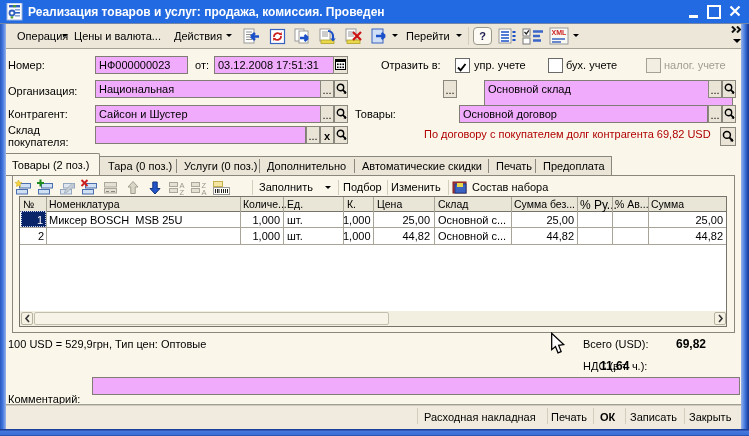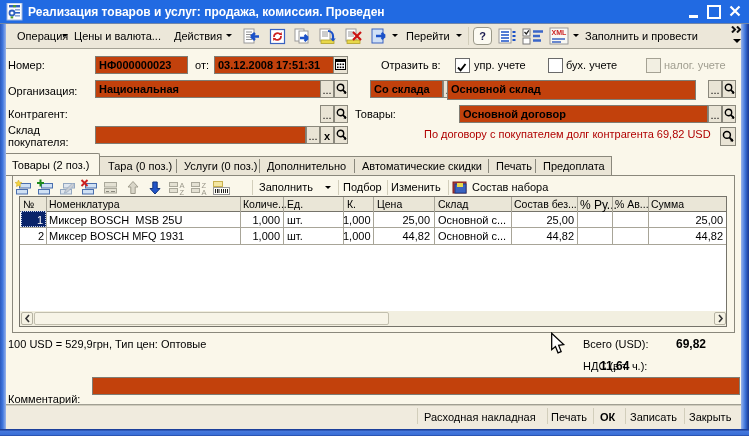--- a/index.html
+++ b/index.html
@@ -1,19 +1,19 @@
 <!DOCTYPE html>
 <html><head><meta charset="utf-8">
 <style>
 html,body{margin:0;padding:0;}
 body{width:749px;height:436px;overflow:hidden;font-family:"Liberation Sans",sans-serif;}
 #win{position:absolute;left:0;top:0;width:749px;height:436px;background:#faf7ea;overflow:hidden;}
 .abs{position:absolute;}
 .lbl{position:absolute;font-size:11px;color:#000;white-space:nowrap;}
-.fld{position:absolute;background:#c2410c;border:1px solid #7f7d74;font-size:11px;color:#000;box-sizing:border-box;padding:2px 0 0 3px;white-space:nowrap;overflow:hidden;font-weight:bold;}
+.fld{position:absolute;background:#f0abfc;border:1px solid #7f7d74;font-size:11px;color:#000;box-sizing:border-box;padding:2px 0 0 3px;white-space:nowrap;overflow:hidden;}
 .btn{position:absolute;background:#e9e4d5;border:1px solid #8a887c;box-sizing:border-box;font-size:11px;text-align:center;color:#000;}
 .sep{position:absolute;width:1px;background:#d2cebb;}
 </style></head>
 <body>
 <div id="win">
 
 <div class="abs" style="left:0;top:0;width:749px;height:24px;background:#216ae2;border-bottom:1px solid #7186a8;box-sizing:border-box;"></div>
 <svg class="abs" style="left:6px;top:3px" width="18" height="18" viewBox="0 0 18 18">
  <rect x="1" y="0" width="15" height="17" fill="#fdfdfd" stroke="#9db6e2" stroke-width="1"></rect>
  <rect x="3" y="2" width="11" height="2.4" fill="#2e5fc0"></rect>
@@ -102,21 +102,20 @@
  <g stroke="#3a66c8" stroke-width="2.6">
         <path d="M11 3.5h10M11 8h7M11 12.5h8"></path>
       </g>
 </svg>
 <svg class="abs" style="left:549px;top:27px" width="22" height="19" viewBox="0 0 22 19">
  <rect x="1" y="1" width="18" height="16" fill="#f8f8f4" stroke="#9a9a9a"></rect>
  <text x="2.5" y="8" font-size="7" font-weight="bold" fill="#cc2222" font-family="Liberation Sans">XML</text>
  <path d="M3 12 h13 M3 15 h9" stroke="#3a62c0" stroke-width="1.6"></path>
 </svg>
 <div class="abs" style="left:573px;top:34px;width:0;height:0;border:3.5px solid transparent;border-top-color:#000;"></div>
-<div class="lbl" style="left:585px;top:30px;">Заполнить и провести</div>
 <svg class="abs" style="left:731px;top:26px" width="11" height="7" viewBox="0 0 11 7">
       <path d="M1 0.5 l3 3 -3 3 M6 0.5 l3 3 -3 3" stroke="#111" stroke-width="2" fill="none"></path>
     </svg>
 <div class="abs" style="left:733px;top:39px;width:0;height:0;border:4px solid transparent;border-top-color:#000;"></div>
 
 <div class="lbl" style="left:8px;top:59px;">Номер:</div>
 <div class="fld" style="left:95px;top:56px;width:93px;height:18px;">НФ000000023</div>
 <div class="lbl" style="left:195px;top:59px;">от:</div>
 <div class="fld" style="left:214px;top:56px;width:120px;height:18px;">03.12.2008 17:51:31</div>
 <div class="btn" style="left:333px;top:56px;width:15px;height:18px;">
@@ -137,20 +136,21 @@
 <div class="lbl" style="left:8px;top:85px;">Организация:</div>
 <div class="fld" style="left:95px;top:80px;width:226px;height:18px;">Национальная</div>
 <div class="btn" style="left:320px;top:80px;width:14px;height:18px;padding-top:3px;">...</div>
 <div class="btn" style="left:334px;top:80px;width:14px;height:18px;"><svg width="11" height="12" viewBox="0 0 11 12" style="margin-top:2px">
         <circle cx="4.5" cy="4.5" r="3.2" fill="none" stroke="#000" stroke-width="1.4"></circle>
         <path d="M7 7 l3 3.4" stroke="#000" stroke-width="1.8"></path>
         <path d="M10 10.4 l-2.6 0 2.6 -2.6z" fill="#000"></path>
       </svg></div>
 
 <div class="lbl" style="left:8px;top:108px;">Контрагент:</div>
+<div class="fld" style="left:95px;top:105px;width:226px;height:18px;">Сайсон и Шустер</div>
 <div class="btn" style="left:320px;top:105px;width:14px;height:18px;padding-top:3px;">...</div>
 <div class="btn" style="left:334px;top:105px;width:14px;height:18px;"><svg width="11" height="12" viewBox="0 0 11 12" style="margin-top:2px">
         <circle cx="4.5" cy="4.5" r="3.2" fill="none" stroke="#000" stroke-width="1.4"></circle>
         <path d="M7 7 l3 3.4" stroke="#000" stroke-width="1.8"></path>
         <path d="M10 10.4 l-2.6 0 2.6 -2.6z" fill="#000"></path>
       </svg></div>
 
 <div class="lbl" style="left:8px;top:124px;">Склад</div>
 <div class="lbl" style="left:8px;top:136px;">покупателя:</div>
 <div class="fld" style="left:95px;top:126px;width:211px;height:18px;"></div>
@@ -165,23 +165,22 @@
 <div class="lbl" style="left:381px;top:59px;">Отразить в:</div>
 <div class="abs" style="left:455px;top:58px;width:13px;height:13px;background:#fff;border:1px solid #6a6a6a;"><svg width="11" height="11" viewBox="0 0 11 11">
         <path d="M2 5.5 l2.6 2.8 L9.5 2" stroke="#000" stroke-width="1.9" fill="none"></path>
       </svg></div>
 <div class="lbl" style="left:474px;top:59px;">упр. учете</div>
 <div class="abs" style="left:548px;top:58px;width:13px;height:13px;background:#fff;border:1px solid #6a6a6a;"></div>
 <div class="lbl" style="left:566px;top:59px;">бух. учете</div>
 <div class="abs" style="left:646px;top:58px;width:13px;height:13px;background:#f2efe2;border:1px solid #a5a294;"></div>
 <div class="lbl" style="left:664px;top:59px;color:#a09e90;">налог. учете</div>
 
-<div class="fld" style="left:370px;top:80px;width:73px;height:18px;">Со склада</div>
 <div class="btn" style="left:443px;top:80px;width:14px;height:18px;padding-top:3px;">...</div>
-<div class="fld" style="left:447px;top:80px;width:249px;height:20px;">Основной склад</div>
+<div class="fld" style="left:484px;top:80px;width:249px;height:26px;">Основной склад</div>
 <div class="btn" style="left:708px;top:80px;width:14px;height:18px;padding-top:3px;">...</div>
 <div class="btn" style="left:722px;top:80px;width:14px;height:18px;"><svg width="11" height="12" viewBox="0 0 11 12" style="margin-top:2px">
         <circle cx="4.5" cy="4.5" r="3.2" fill="none" stroke="#000" stroke-width="1.4"></circle>
         <path d="M7 7 l3 3.4" stroke="#000" stroke-width="1.8"></path>
         <path d="M10 10.4 l-2.6 0 2.6 -2.6z" fill="#000"></path>
       </svg></div>
 
 <div class="lbl" style="left:355px;top:108px;">Товары:</div>
 <div class="fld" style="left:459px;top:105px;width:249px;height:18px;">Основной договор</div>
 <div class="btn" style="left:708px;top:105px;width:14px;height:18px;padding-top:3px;">...</div>
@@ -301,21 +300,21 @@
 <div class="abs" style="left:19px;top:196px;width:708px;height:131px;background:#fff;border:1px solid #75736a;box-sizing:border-box;"></div>
 
 <div class="abs" style="left:20px;top:197px;width:706px;height:14px;background:#eae6d7;border-bottom:1px solid #75736a;"></div>
 <div class="lbl" style="left:23px;top:198px;font-size:10.5px;">№</div>
 <div class="lbl" style="left:49px;top:198px;font-size:10.5px;">Номенклатура</div>
 <div class="lbl" style="left:243px;top:198px;font-size:10.5px;">Количе...</div>
 <div class="lbl" style="left:287px;top:198px;font-size:10.5px;">Ед.</div>
 <div class="lbl" style="left:347px;top:198px;font-size:10.5px;">К.</div>
 <div class="lbl" style="left:377px;top:198px;font-size:10.5px;">Цена</div>
 <div class="lbl" style="left:438px;top:198px;font-size:10.5px;">Склад</div>
-<div class="lbl" style="left:514px;top:198px;font-size:10.5px;">Состав без...</div>
+<div class="lbl" style="left:514px;top:198px;font-size:10.5px;">Сумма без...</div>
 <div class="lbl" style="left:580px;top:198px;font-size:12px;">% Ру...</div>
 <div class="lbl" style="left:615px;top:198px;font-size:10.5px;">% Ав...</div>
 <div class="lbl" style="left:651px;top:198px;font-size:10.5px;">Сумма</div>
 
 <div class="abs" style="left:46px;top:197px;width:1px;height:47px;background:#a8a598;"></div>
 <div class="abs" style="left:240px;top:197px;width:1px;height:47px;background:#a8a598;"></div>
 <div class="abs" style="left:283px;top:197px;width:1px;height:47px;background:#a8a598;"></div>
 <div class="abs" style="left:343px;top:197px;width:1px;height:47px;background:#a8a598;"></div>
 <div class="abs" style="left:373px;top:197px;width:1px;height:47px;background:#a8a598;"></div>
 <div class="abs" style="left:434px;top:197px;width:1px;height:47px;background:#a8a598;"></div>
@@ -331,21 +330,20 @@
 <div class="lbl" style="left:49px;top:214px;">Миксер BOSCH&nbsp; MSB 25U</div>
 <div class="abs lbl" style="left:241px;top:214px;width:39px;text-align:right;">1,000</div>
 <div class="lbl" style="left:287px;top:214px;">шт.</div>
 <div class="abs lbl" style="left:343px;top:214px;width:27px;text-align:right;">1,000</div>
 <div class="abs lbl" style="left:374px;top:214px;width:56px;text-align:right;">25,00</div>
 <div class="lbl" style="left:438px;top:214px;">Основной с...</div>
 <div class="abs lbl" style="left:512px;top:214px;width:62px;text-align:right;">25,00</div>
 <div class="abs lbl" style="left:649px;top:214px;width:74px;text-align:right;">25,00</div>
 
 <div class="abs lbl" style="left:21px;top:230px;width:23px;text-align:right;">2</div>
-<div class="lbl" style="left:49px;top:230px;">Миксер BOSCH MFQ 1931</div>
 <div class="abs lbl" style="left:241px;top:230px;width:39px;text-align:right;">1,000</div>
 <div class="lbl" style="left:287px;top:230px;">шт.</div>
 <div class="abs lbl" style="left:343px;top:230px;width:27px;text-align:right;">1,000</div>
 <div class="abs lbl" style="left:374px;top:230px;width:56px;text-align:right;">44,82</div>
 <div class="lbl" style="left:438px;top:230px;">Основной с...</div>
 <div class="abs lbl" style="left:512px;top:230px;width:62px;text-align:right;">44,82</div>
 <div class="abs lbl" style="left:649px;top:230px;width:74px;text-align:right;">44,82</div>
 
 <div class="abs" style="left:20px;top:311px;width:706px;height:15px;background:#f2efe0;"></div>
 <div class="btn" style="left:21px;top:312px;width:12px;height:13px;background:#f5f2e3;border:1px solid #b5b2a2;border-radius:2px;"><svg width="7" height="9" viewBox="0 0 7 9" style="margin-top:1px">

